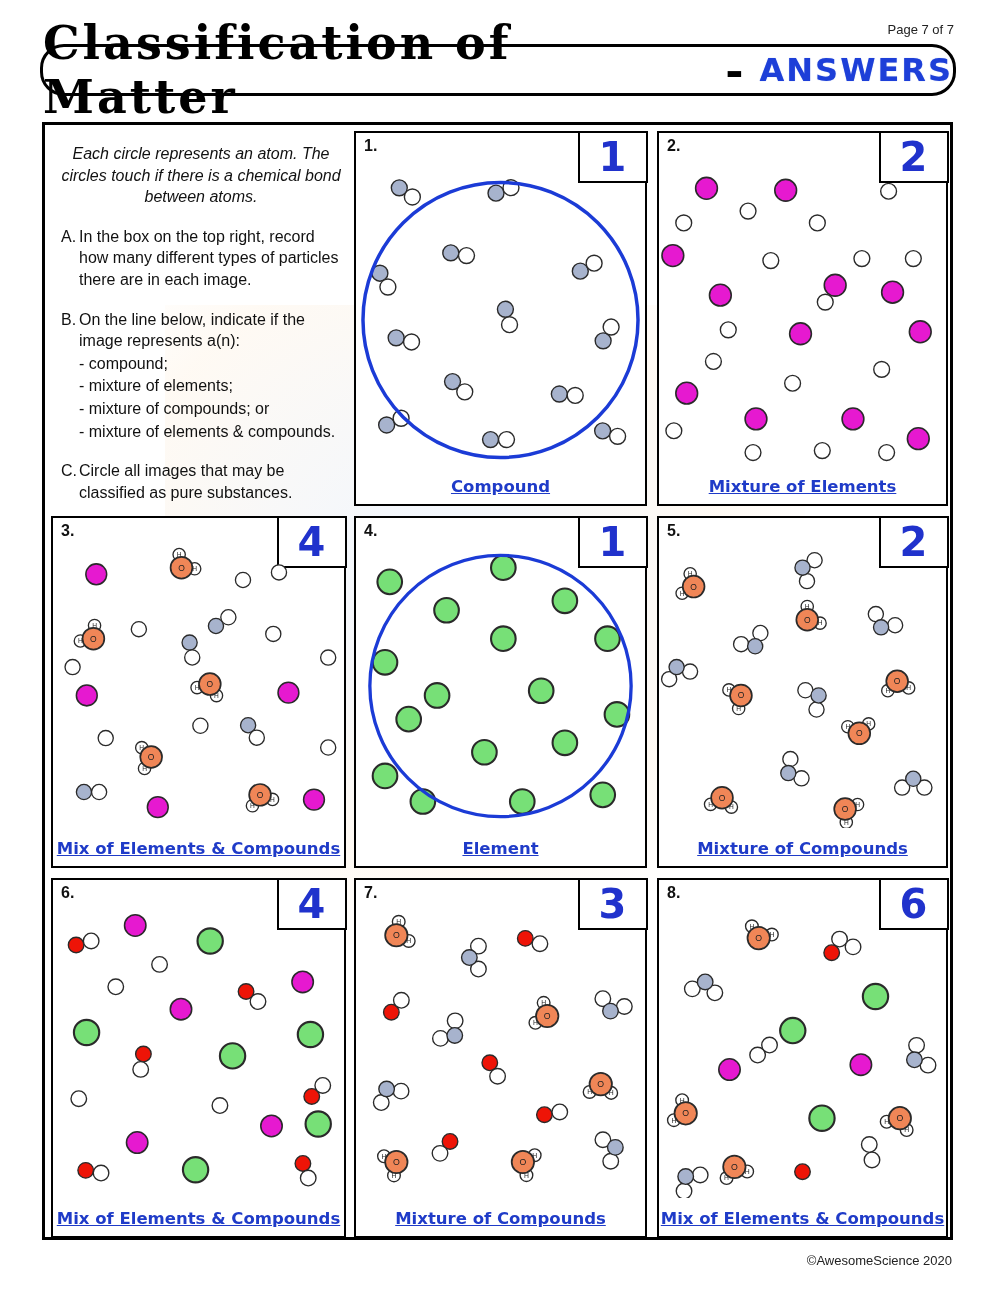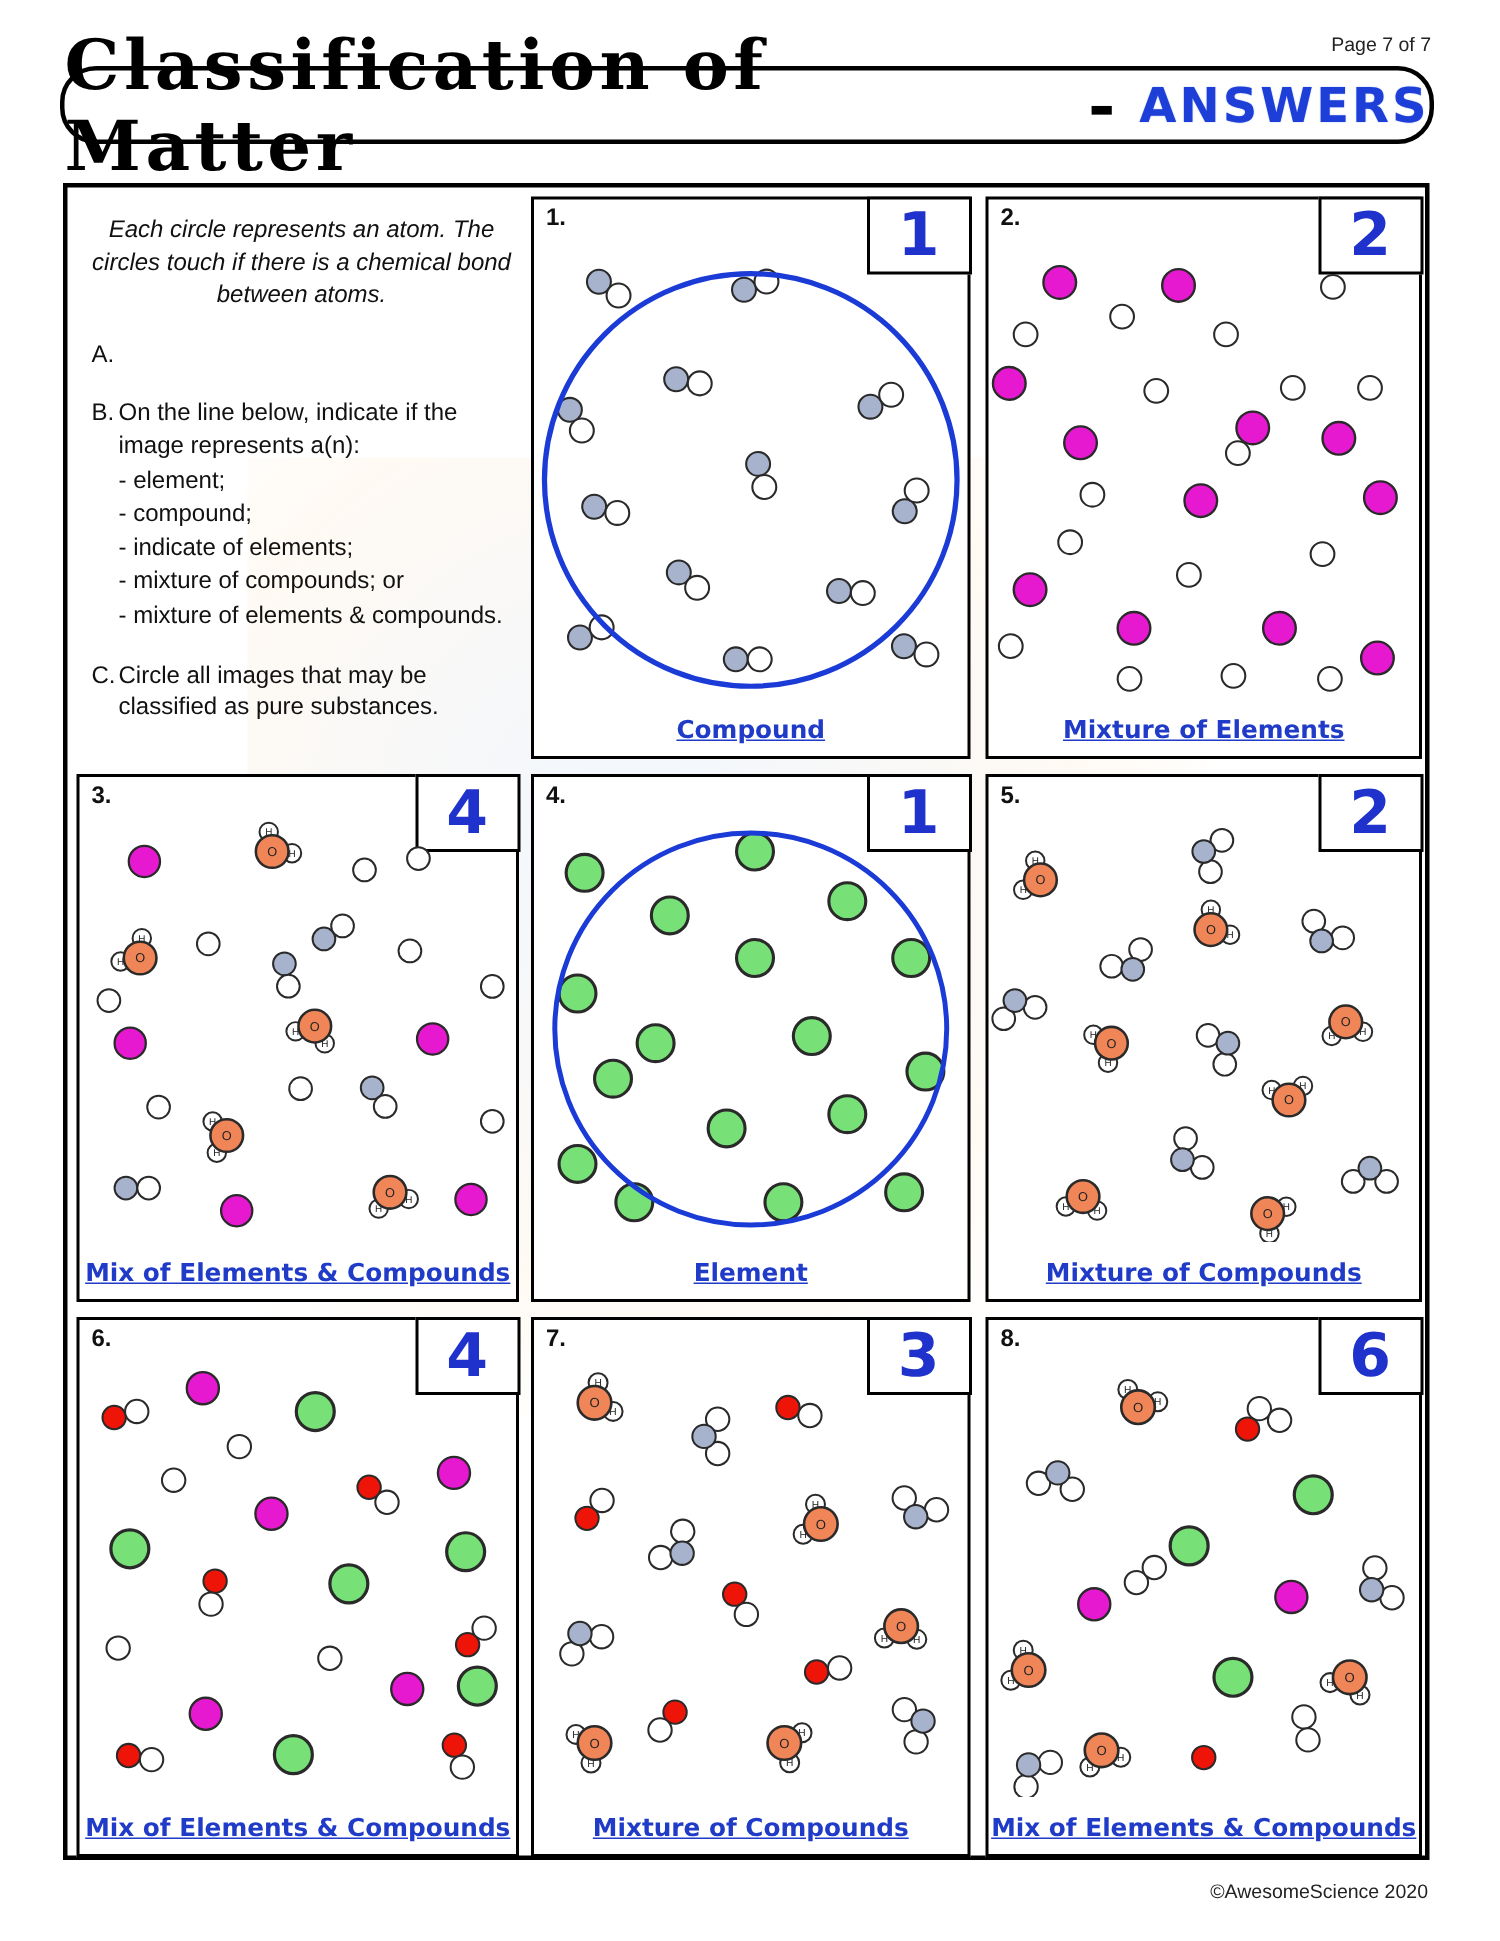--- a/index.html
+++ b/index.html
@@ -89,29 +89,29 @@
   <span class="title-answers">ANSWERS</span>
 </div>
 
 <div class="main-box">
   <div class="watermark"></div>
 
   <div class="instructions">
     <div class="intro">Each circle represents an atom. The circles touch if there is a chemical bond between atoms.</div>
     <div class="instr-item">
       <div class="instr-letter">A.</div>
+      <div class="instr-body">In the box on the top right, record how many different types of particles there are in each image.</div>
     </div>
     <div class="instr-item">
       <div class="instr-letter">B.</div>
       <div class="instr-body">
         <div>On the line below, indicate if the image represents a(n):</div>
         <div class="option-list">
-            <div>- element;</div>
             <div>- compound;</div>
-            <div>- indicate of elements;</div>
+            <div>- mixture of elements;</div>
             <div>- mixture of compounds; or</div>
             <div>- mixture of elements &amp; compounds.</div>
           </div>
       </div>
     </div>
     <div class="instr-item">
       <div class="instr-letter">C.</div>
       <div class="instr-body">Circle all images that may be classified as pure substances.</div>
     </div>
   </div>

